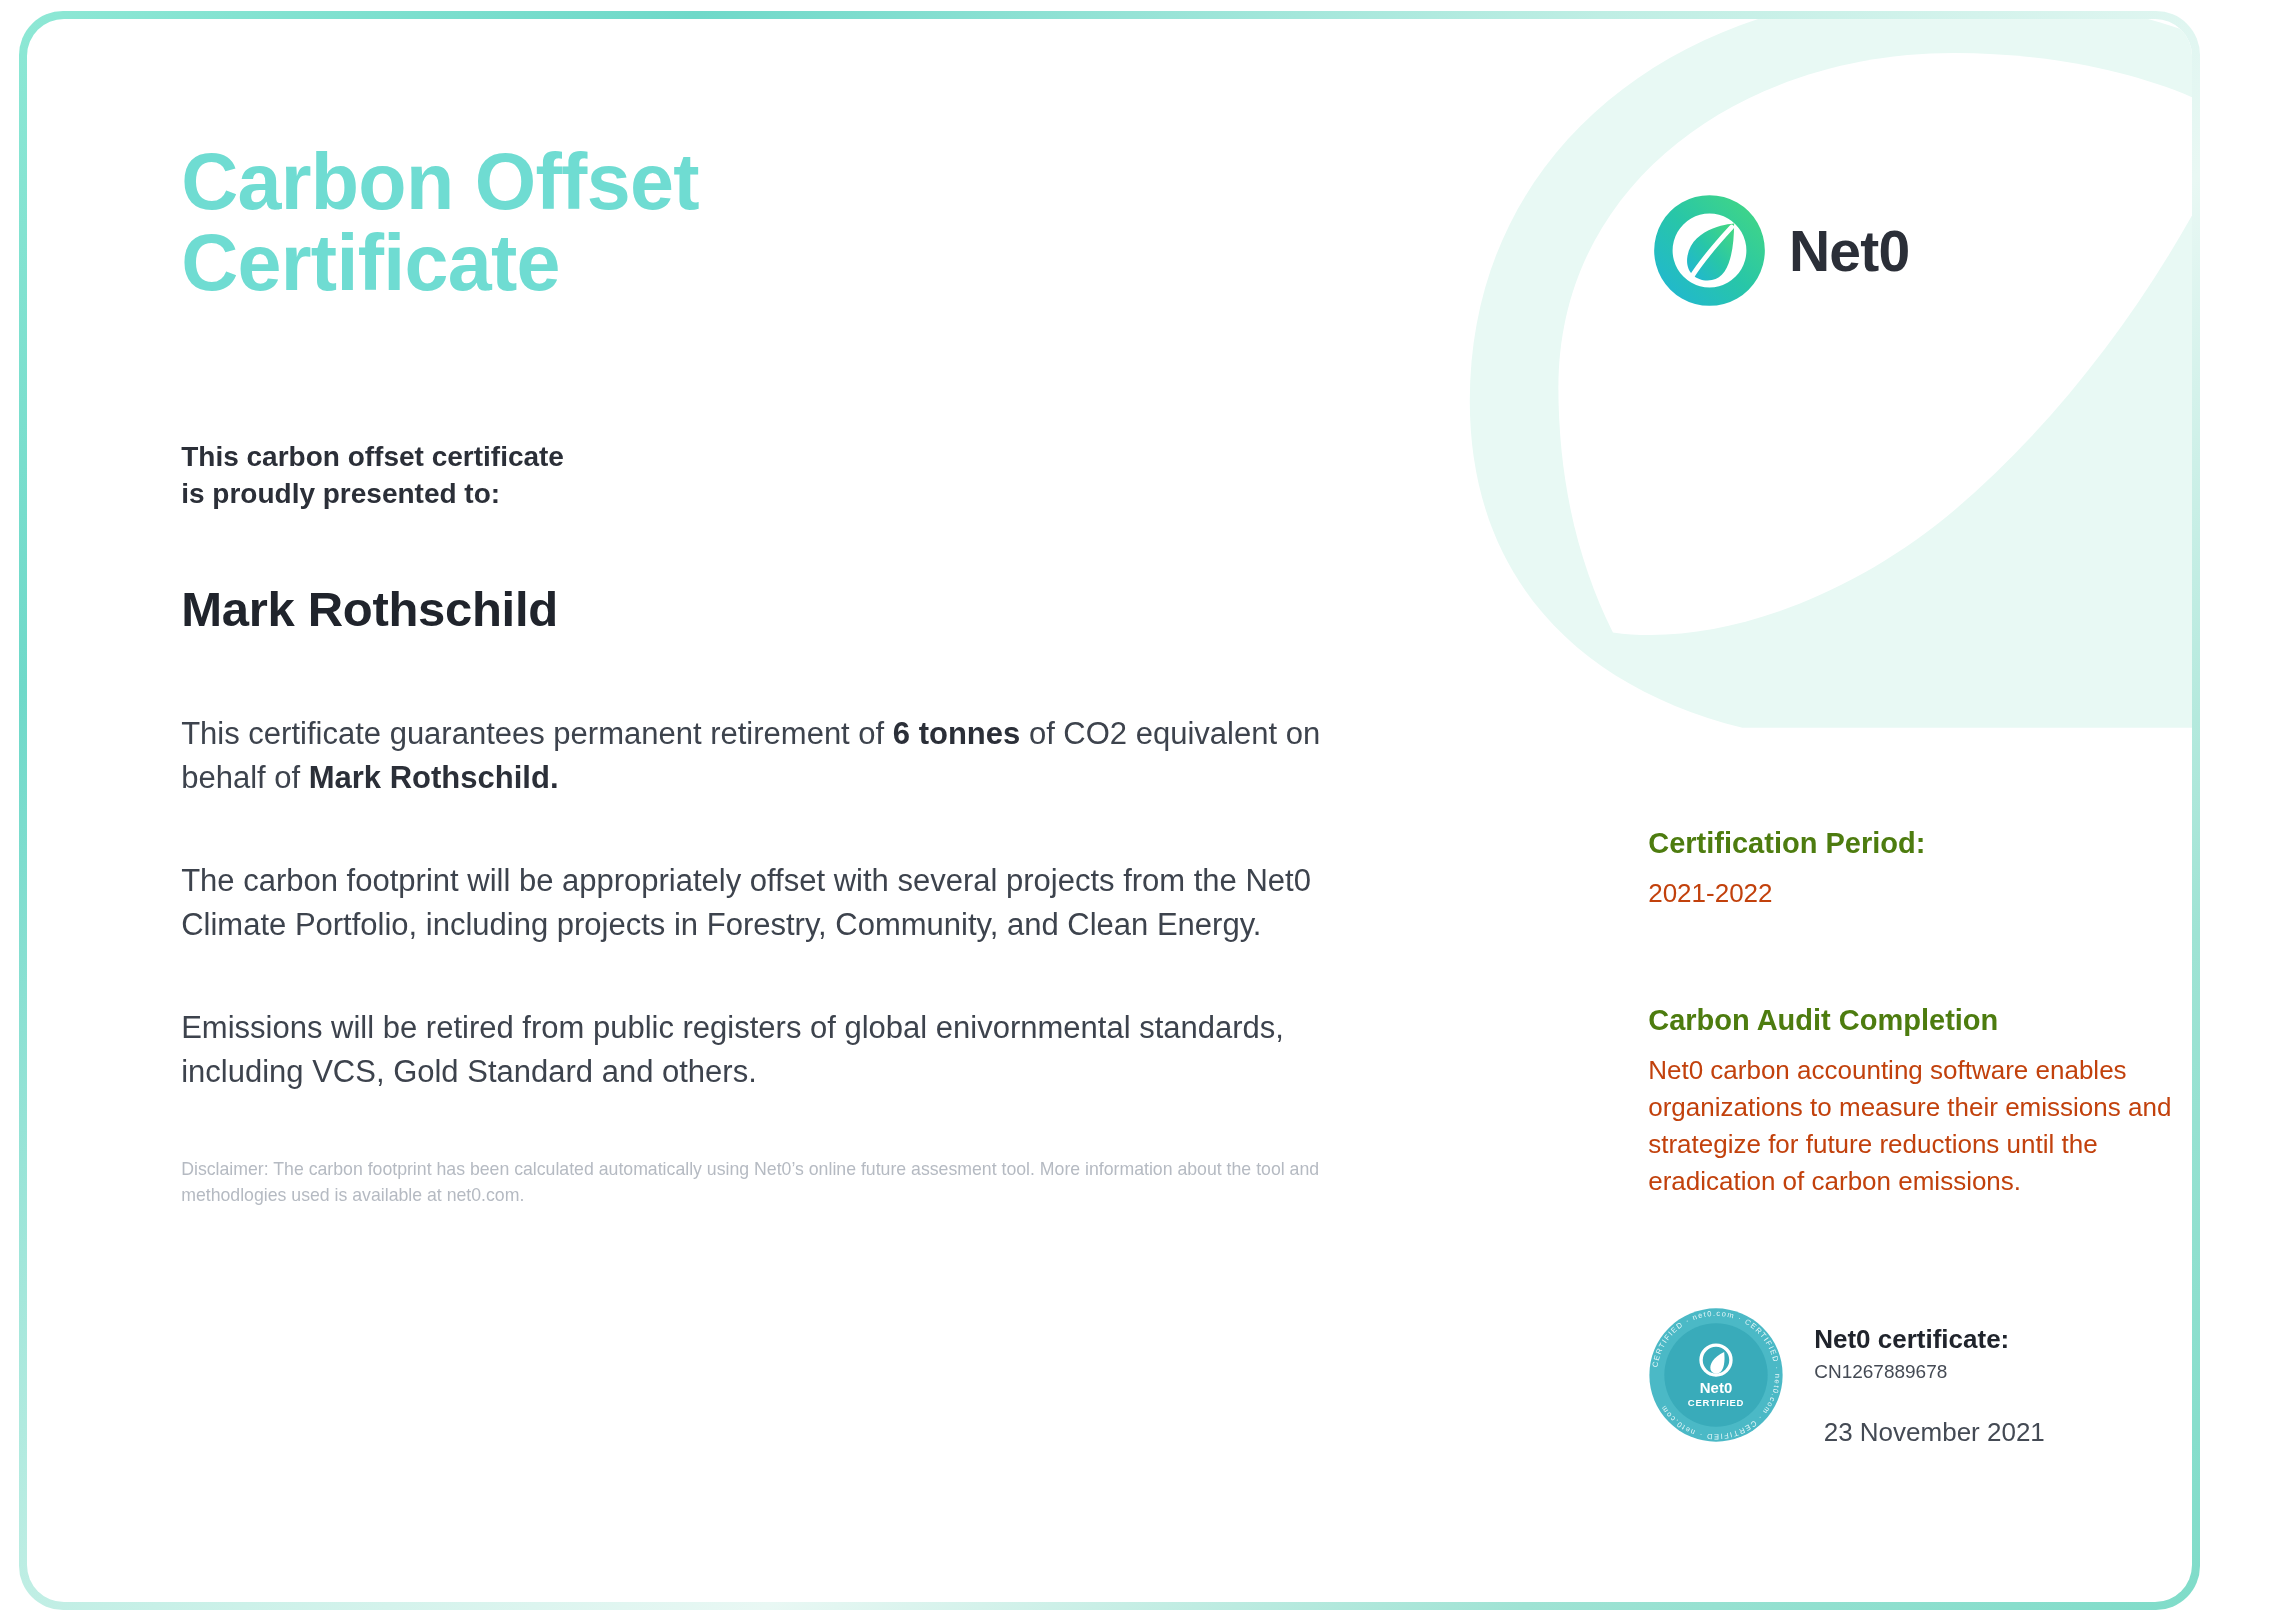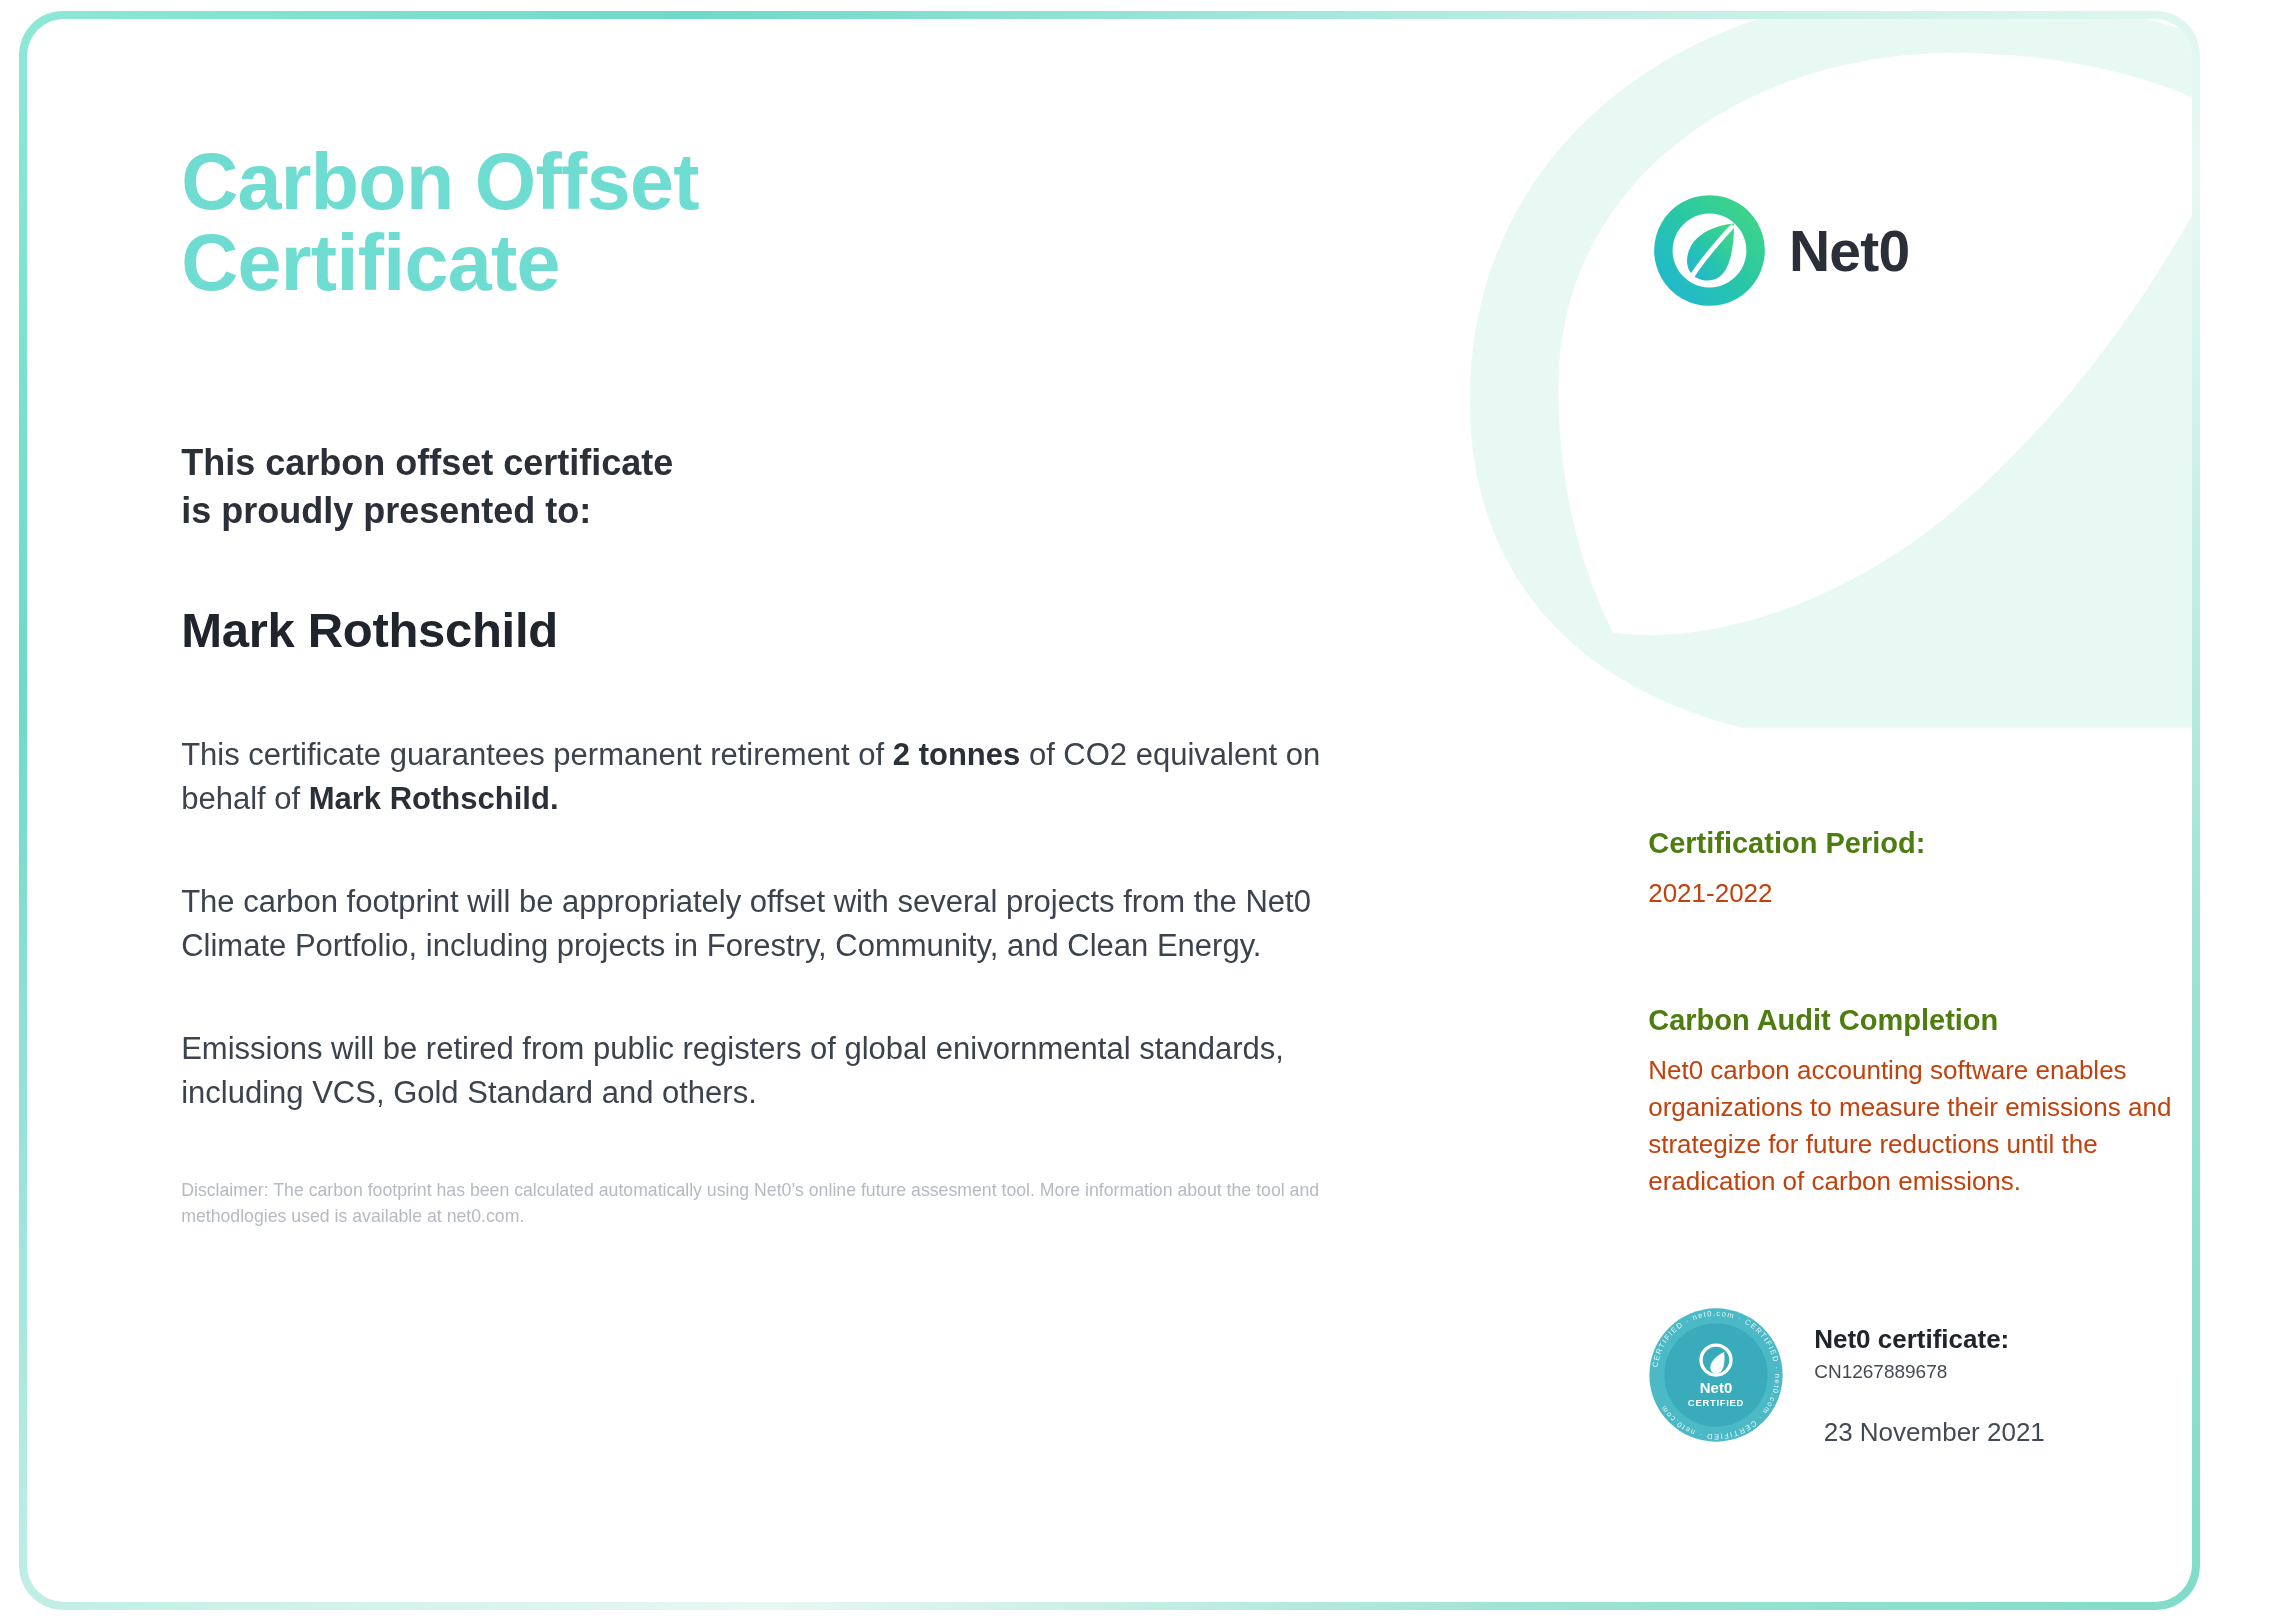--- a/index.html
+++ b/index.html
@@ -62,21 +62,21 @@
     font-size: 79px;
     line-height: 1.02;
     font-weight: 800;
     color: #6fdcd2;
     letter-spacing: -0.7px;
     margin: 0;
     max-width: 886px;
   }
   .presented {
     margin-top: 136px;
-    font-size: 36px;
+    font-size: 28px;
     line-height: 1.32;
     font-weight: 700;
     color: #2b2f38;
   }
   .recipient {
     margin-top: 68px;
     font-size: 49px;
     font-weight: 800;
     color: #20242c;
     letter-spacing: -0.3px;
@@ -182,21 +182,21 @@
       </h1>
 
       <div class="presented">
         <span>This carbon offset certificate</span><br>
         <span>is proudly presented to:</span>
       </div>
 
       <div class="recipient">Mark Rothschild</div>
 
       <div class="body-para first">
-        <span>This certificate guarantees permanent retirement of </span><b>2 tonnes</b><span> of CO2 equivalent on behalf of </span><b>Mark Rothschild.</b>
+        <span>This certificate guarantees permanent retirement of </span><b>6 tonnes</b><span> of CO2 equivalent on behalf of </span><b>Mark Rothschild.</b>
       </div>
 
       <div class="body-para">The carbon footprint will be appropriately offset with several projects from the Net0 Climate Portfolio, including projects in Forestry, Community, and Clean Energy.</div>
 
       <div class="body-para">Emissions will be retired from public registers of global enivornmental standards, including VCS, Gold Standard and others.</div>
 
       <div class="disclaimer">Disclaimer: The carbon footprint has been calculated automatically using Net0’s online future assesment tool. More information about the tool and methodlogies used is available at net0.com.</div>
     </div>
 
     <div class="right-col">

